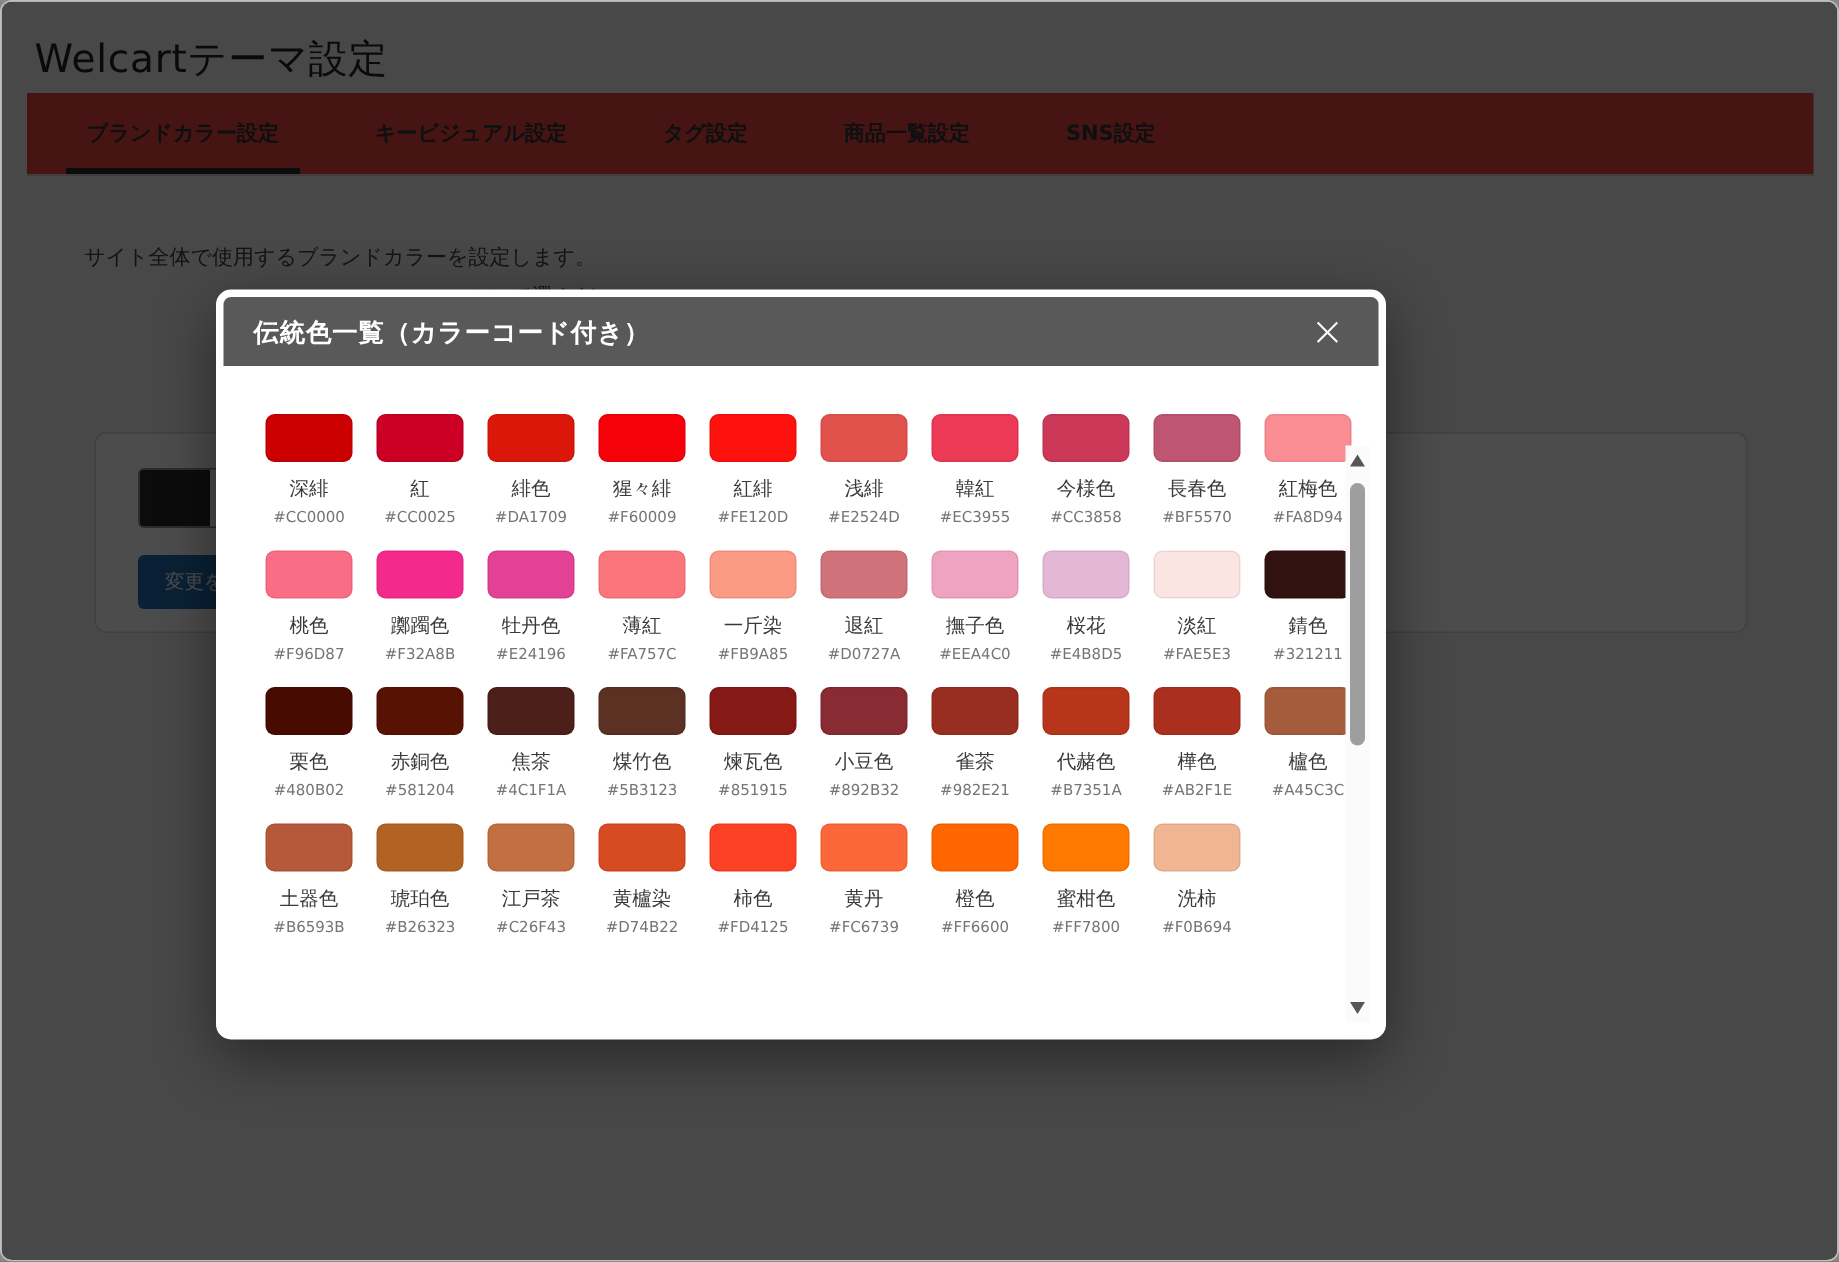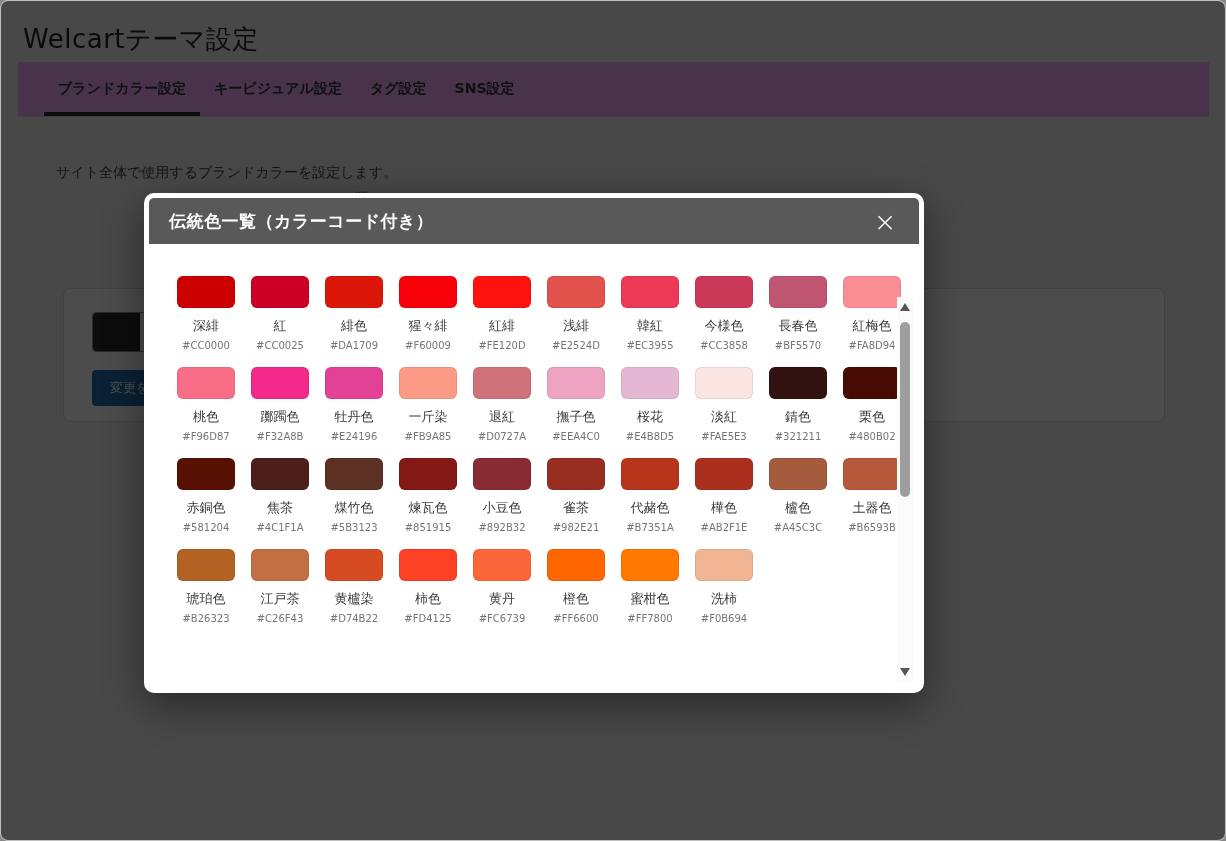--- a/index.html
+++ b/index.html
@@ -18,24 +18,24 @@
 
   
   .page-title {
     position: absolute; left: 22px; top: 21px;
     font-size: 26px; color: #1d2327; font-weight: 400;
     letter-spacing: .5px;
   }
   .tabbar {
     position: absolute; left: 17px; top: 61px;
     width: 1191px; height: 55px;
-    background: #f0abfc;
+    background: #ef4444;
     border-bottom: 1px solid #dcdcde;
     display: flex; align-items: stretch;
-    padding-left: 26px; 
+    padding-left: 26px; gap: 36px;
   }
   .tab {
     display: flex; align-items: center;
     padding: 0 14px;
     font-size: 14px; font-weight: 600; color: #2c3338;
     position: relative; cursor: pointer; white-space: nowrap;
   }
   .tab.active::after {
     content: ""; position: absolute; left: 0; right: 0; bottom: 0;
     height: 4px; background: #23282d;
@@ -146,20 +146,21 @@
 <body>
 
 <div class="screen">
 
   <h1 class="page-title">Welcartテーマ設定</h1>
 
   <div class="tabbar">
     <div class="tab active">ブランドカラー設定</div>
     <div class="tab">キービジュアル設定</div>
     <div class="tab">タグ設定</div>
+    <div class="tab">商品一覧設定</div>
     <div class="tab">SNS設定</div>
   </div>
 
   <div class="desc">
     <div>サイト全体で使用するブランドカラーを設定します。</div>
     <div>ここで選んだ</div>
     <div>メインボタン</div>
     <div>カラーを選択</div>
   </div>
 
@@ -237,20 +238,25 @@
           </div>
           <div class="cell">
             <div class="swatch" style="background: rgb(243, 42, 139);"></div>
             <div class="cname">躑躅色</div>
             <div class="ccode">#F32A8B</div>
           </div>
           <div class="cell">
             <div class="swatch" style="background: rgb(226, 65, 150);"></div>
             <div class="cname">牡丹色</div>
             <div class="ccode">#E24196</div>
+          </div>
+          <div class="cell">
+            <div class="swatch" style="background: rgb(250, 117, 124);"></div>
+            <div class="cname">薄紅</div>
+            <div class="ccode">#FA757C</div>
           </div>
           <div class="cell">
             <div class="swatch" style="background: rgb(251, 154, 133);"></div>
             <div class="cname">一斤染</div>
             <div class="ccode">#FB9A85</div>
           </div>
           <div class="cell">
             <div class="swatch" style="background: rgb(208, 114, 122);"></div>
             <div class="cname">退紅</div>
             <div class="ccode">#D0727A</div>

